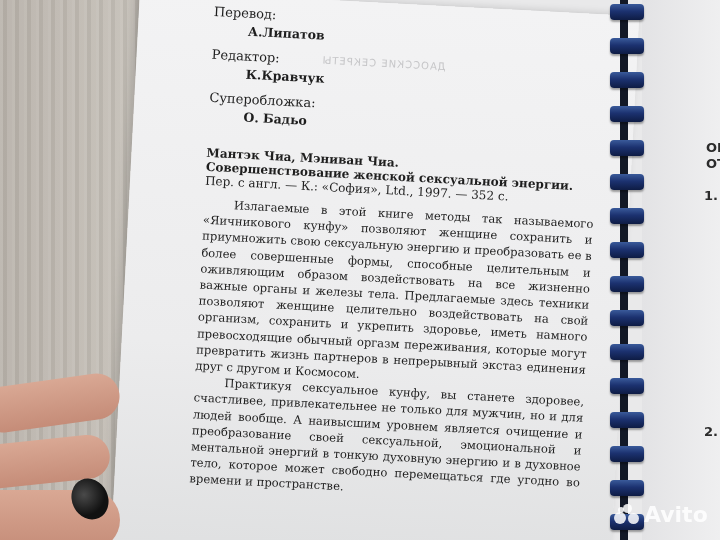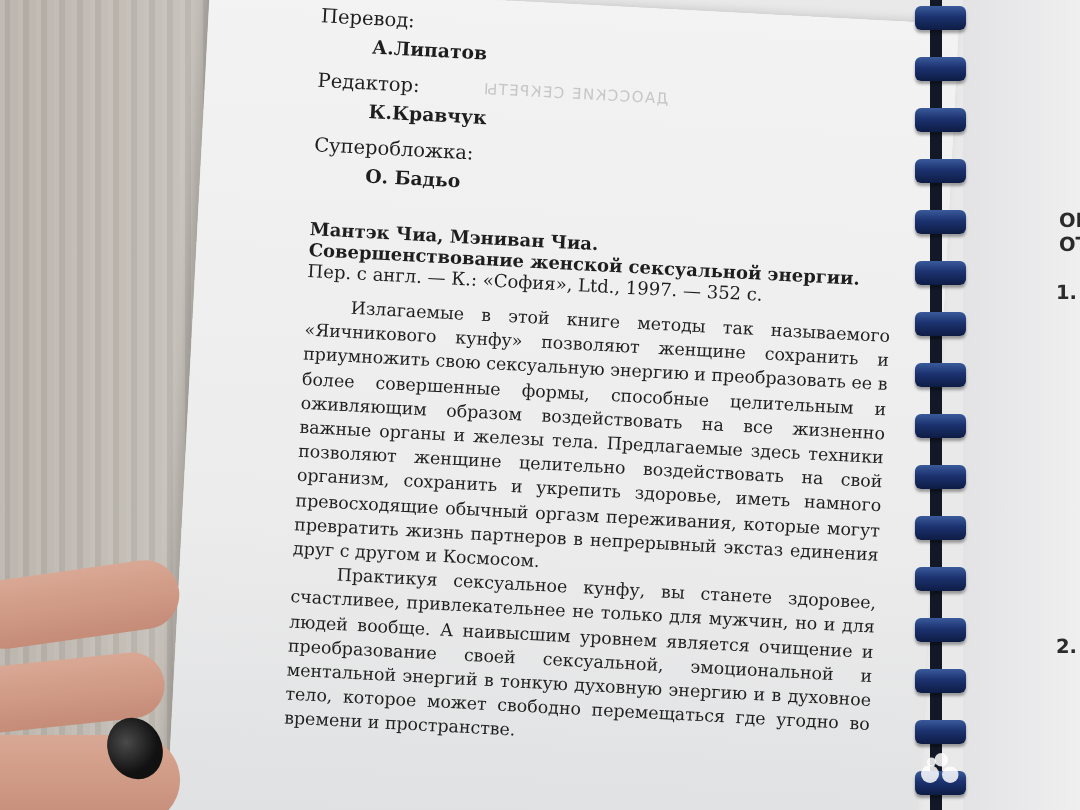--- a/index.html
+++ b/index.html
@@ -107,13 +107,14 @@
   <div class="nail"></div>
 </div>
 
 <div class="watermark">
   <div class="dots">
     <i style="left:0;top:8px;width:12px;height:12px;"></i>
     <i style="left:9px;top:0;width:9px;height:9px;"></i>
     <i style="left:14px;top:9px;width:11px;height:11px;"></i>
     <i style="left:4px;top:3px;width:6px;height:6px;"></i>
   </div>
+  <span>Avito</span>
 </div>
 
 </body></html>

